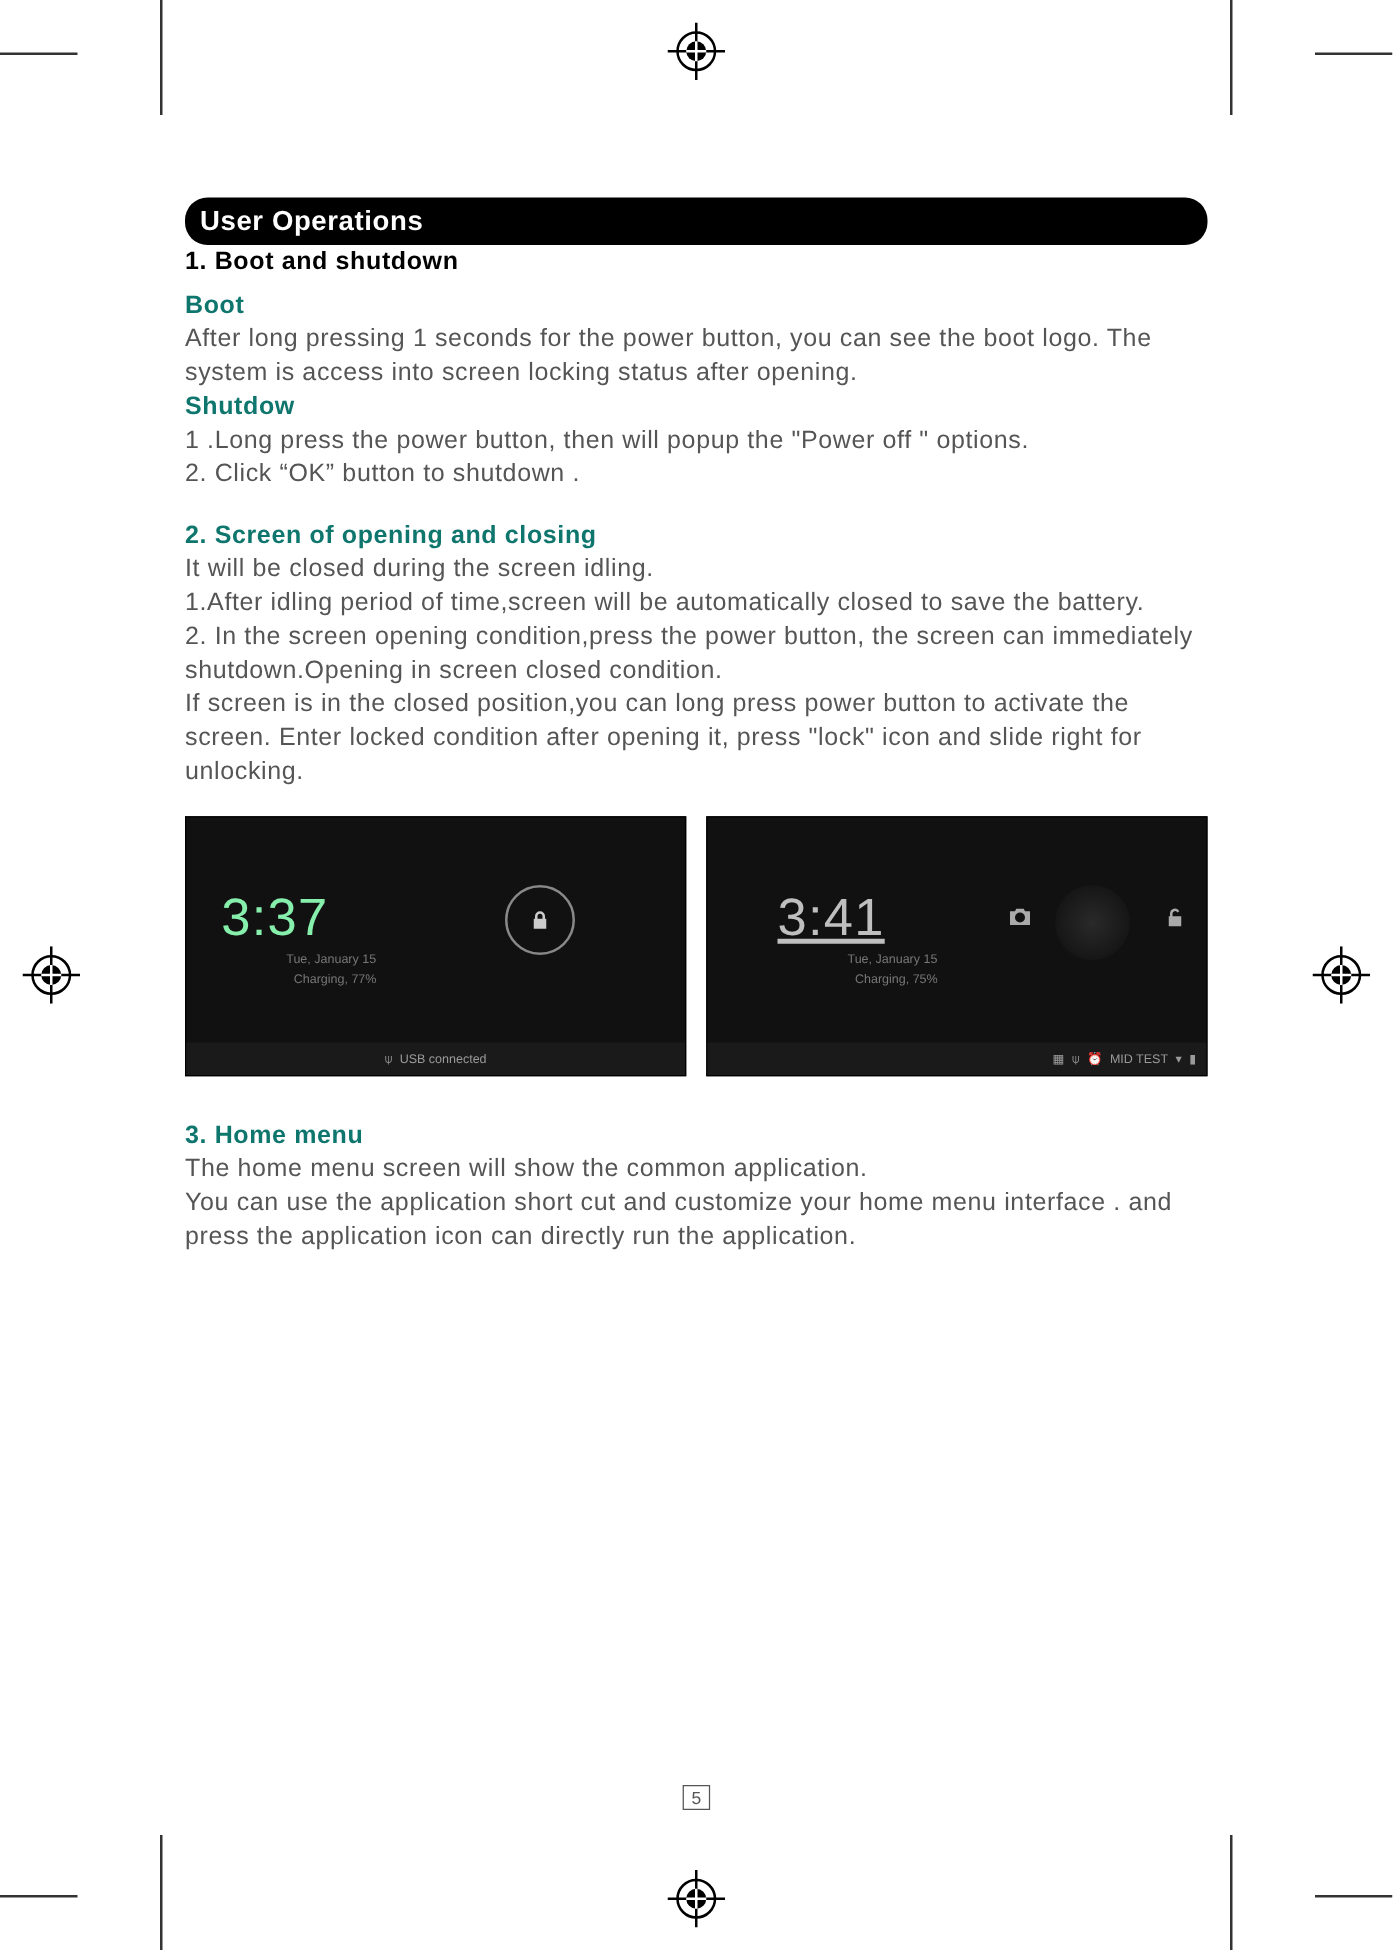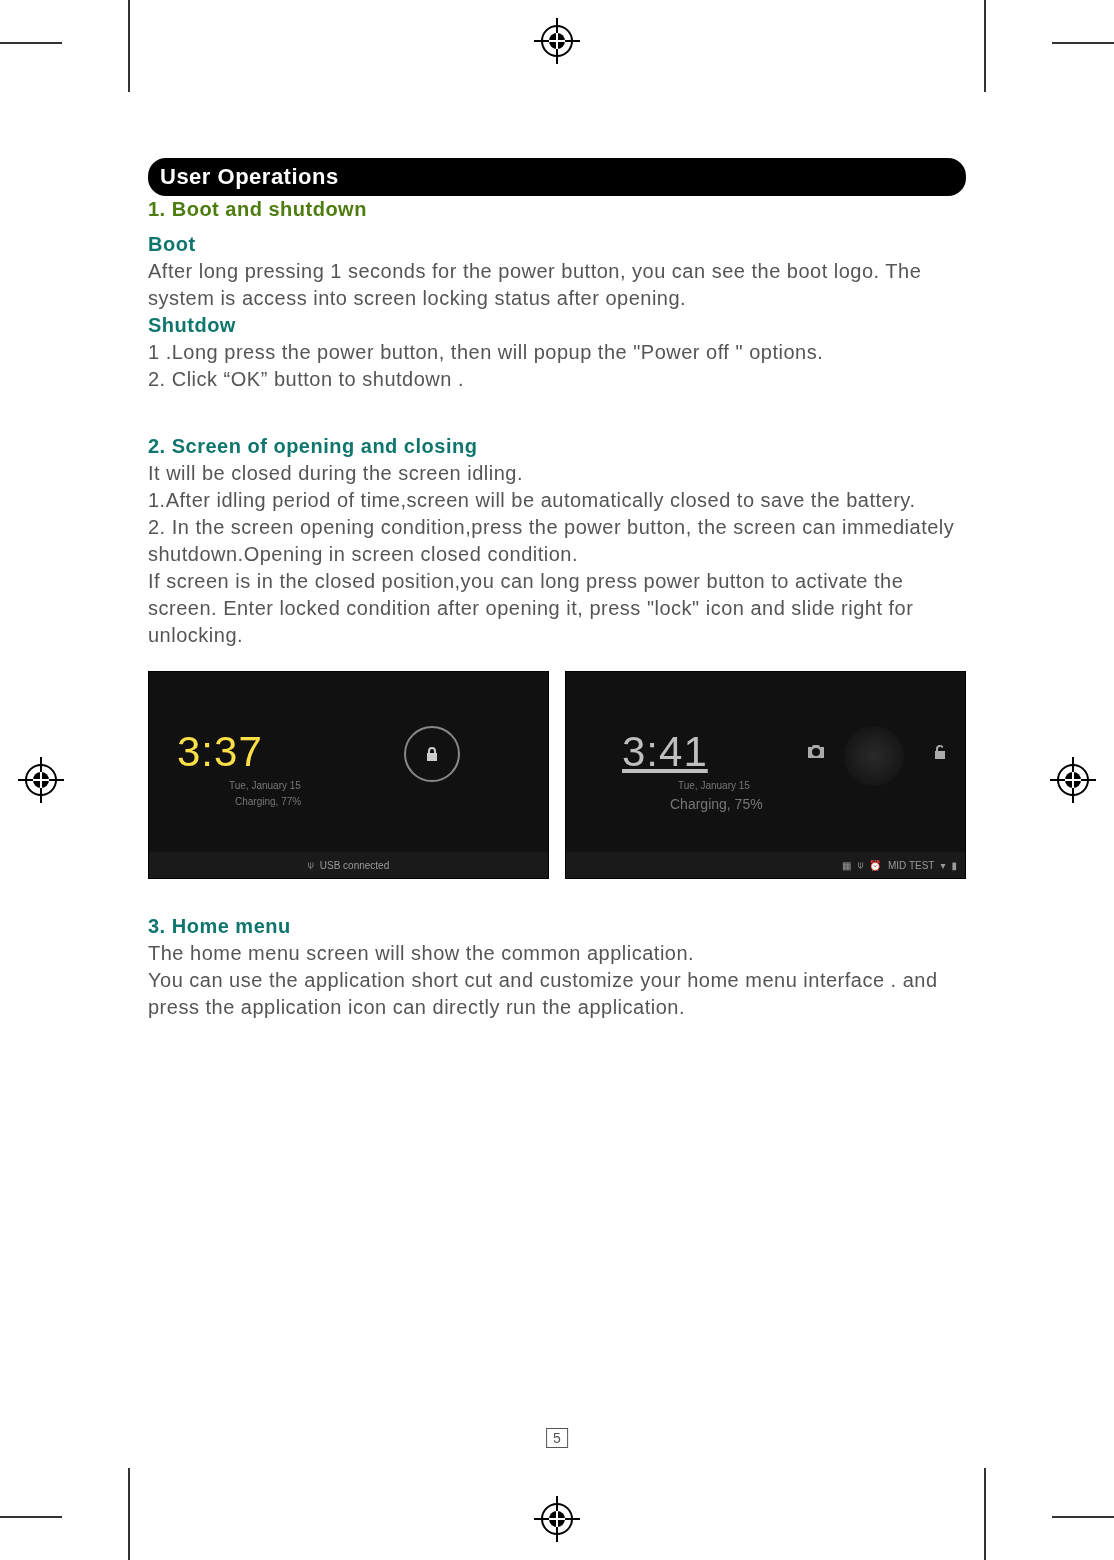--- a/index.html
+++ b/index.html
@@ -28,36 +28,36 @@
     .reg-left { left:18px; top:50%; transform:translateY(-50%); }
     .reg-right { right:18px; top:50%; transform:translateY(-50%); }
     
     .page { position:absolute; top:158px; left:148px; right:148px; }
     .section-title {
       background:#000; color:#fff; font-size:22px; font-weight:bold;
       padding:6px 12px; letter-spacing:0.5px;border-radius:18px;
     }
     .body-text { font-size:20px; line-height:1.35; letter-spacing:0.5px; }
     .body-text p { margin:0; }
-    .h2 { font-weight:bold; color:#4d7c0f; margin-top:28px; }
+    .h2 { font-weight:bold; color:#000000; margin-top:28px; }
     .h3 { font-weight:bold; color:#0f766e; margin-top:6px; }
     .gap { height:8px; }
     
     .shots { display:flex; gap:16px; margin-top:22px; }
     .shot { flex:1; background:#111; height:208px; position:relative; border:1px solid #000; }
-    .shot .clock { color:#fde047; font-size:42px; font-weight:200; position:absolute; left:28px; top:56px; letter-spacing:1px; }
+    .shot .clock { color:#86efac; font-size:42px; font-weight:200; position:absolute; left:28px; top:56px; letter-spacing:1px; }
     .shot .date { color:#777; font-size:10px; position:absolute; left:80px; top:108px; }
     .shot .charge { color:#777; font-size:10px; position:absolute; left:86px; top:124px; }
     .shot .lockcircle { position:absolute; top:54px; left:255px; width:56px; height:56px; border:2px solid #888; border-radius:50%; }
     .shot .lockcircle .lockglyph { color:#ccc; font-size:18px; display:flex; align-items:center; justify-content:center; height:100%; }
     .shot .statusbar { position:absolute; bottom:0; left:0; right:0; height:26px; background:#1a1a1a; color:#9a9a9a; font-size:10px; display:flex; align-items:center; justify-content:flex-end; padding:0 8px; gap:6px; }
     .shot .statusbar.left { justify-content:center; }
     .shot2 .clock2 { color:#bfbfbf; font-size:42px; font-weight:200; position:absolute; left:56px; top:56px; letter-spacing:1px;text-decoration:underline; }
     .shot2 .date2 { color:#777; font-size:10px; position:absolute; left:112px; top:108px; }
-    .shot2 .charge2 { color:#777; font-size:14px; position:absolute; left:104px; top:124px; }
+    .shot2 .charge2 { color:#777; font-size:10px; position:absolute; left:118px; top:124px; }
     .shot2 .cam { color:#aaa; position:absolute; top:72px; left:240px; font-size:18px; }
     .shot2 .dots { position:absolute; top:54px; left:278px; width:60px; height:60px; border-radius:50%; background: radial-gradient(circle,#2a2a2a 0%, #161616 70%); }
     .shot2 .unlock { color:#aaa; position:absolute; top:72px; right:18px; font-size:18px; }
     
     .pagenum { position:absolute; bottom:112px; left:50%; transform:translateX(-50%); border:1px solid #555; font-size:14px; color:#555; padding:1px 6px; }
   </style>
 </head>
 <body>
 
 <div class="crop-tl-h"></div>
@@ -116,21 +116,21 @@
   <div class="body-text">
     <p class="h2">1. Boot and shutdown</p>
     <div class="gap"></div>
     <p class="h3">Boot</p>
     <p>After  long pressing 1 seconds for the power button, you can see the boot logo. The system  is access into screen locking status after opening.</p>
     <p class="h3">Shutdow</p>
     <p>1 .Long  press  the power button, then will popup  the  "Power off " options.</p>
     <p>2. Click  “OK” button  to shutdown .</p>
 
     <div class="gap"></div>
-    <p class="h3" style="margin-top:32px">2. Screen of  opening  and  closing</p>
+    <p class="h3" style="margin-top:14px">2. Screen of  opening  and  closing</p>
     <p>It will be closed during the screen idling.</p>
     <p>1.After  idling period of  time,screen will be automatically  closed to save the battery.</p>
     <p>2. In the screen opening condition,press the  power button, the screen can immediately shutdown.Opening in  screen closed  condition.</p>
     <p>If screen is in the closed position,you can long press power button to activate the screen. Enter  locked condition after  opening  it,  press "lock" icon and slide right for unlocking.</p>
   </div>
 
   <div class="shots">
     <div class="shot">
       <div class="clock">3:37</div>
       <div class="date">Tue, January 15</div>

